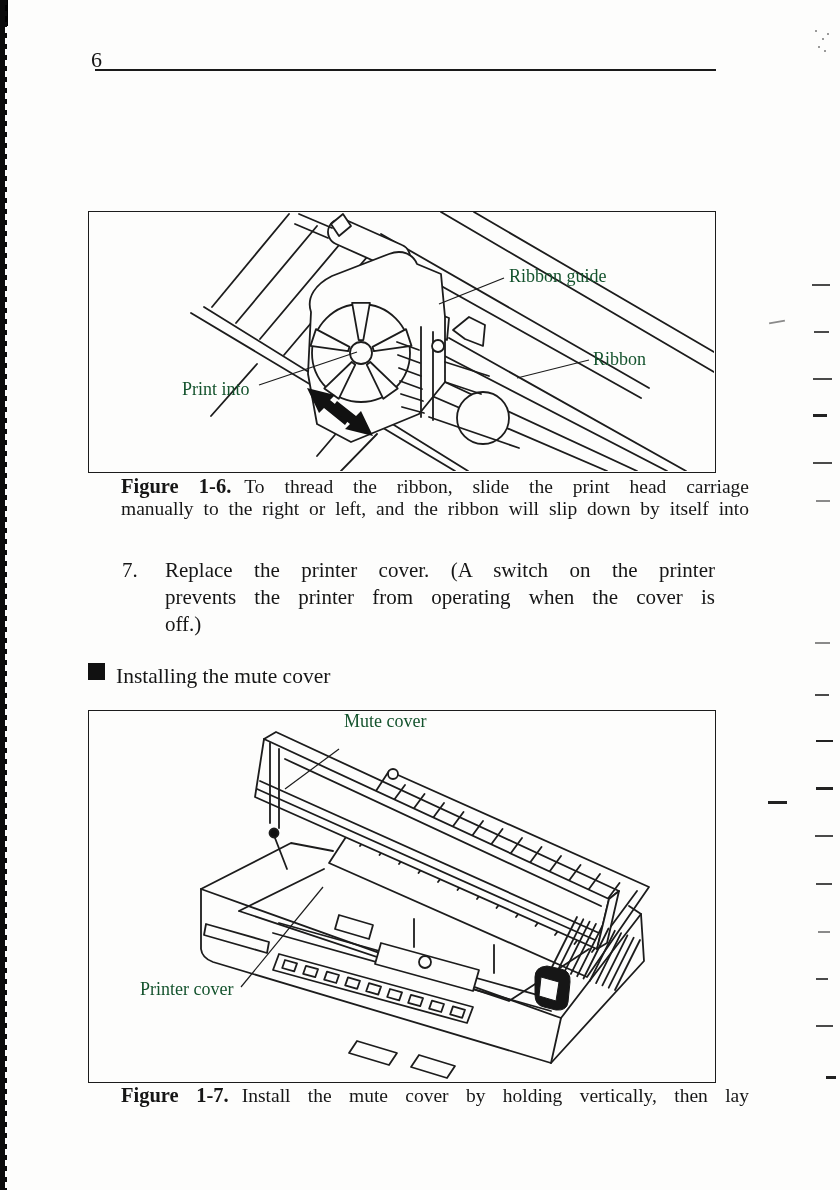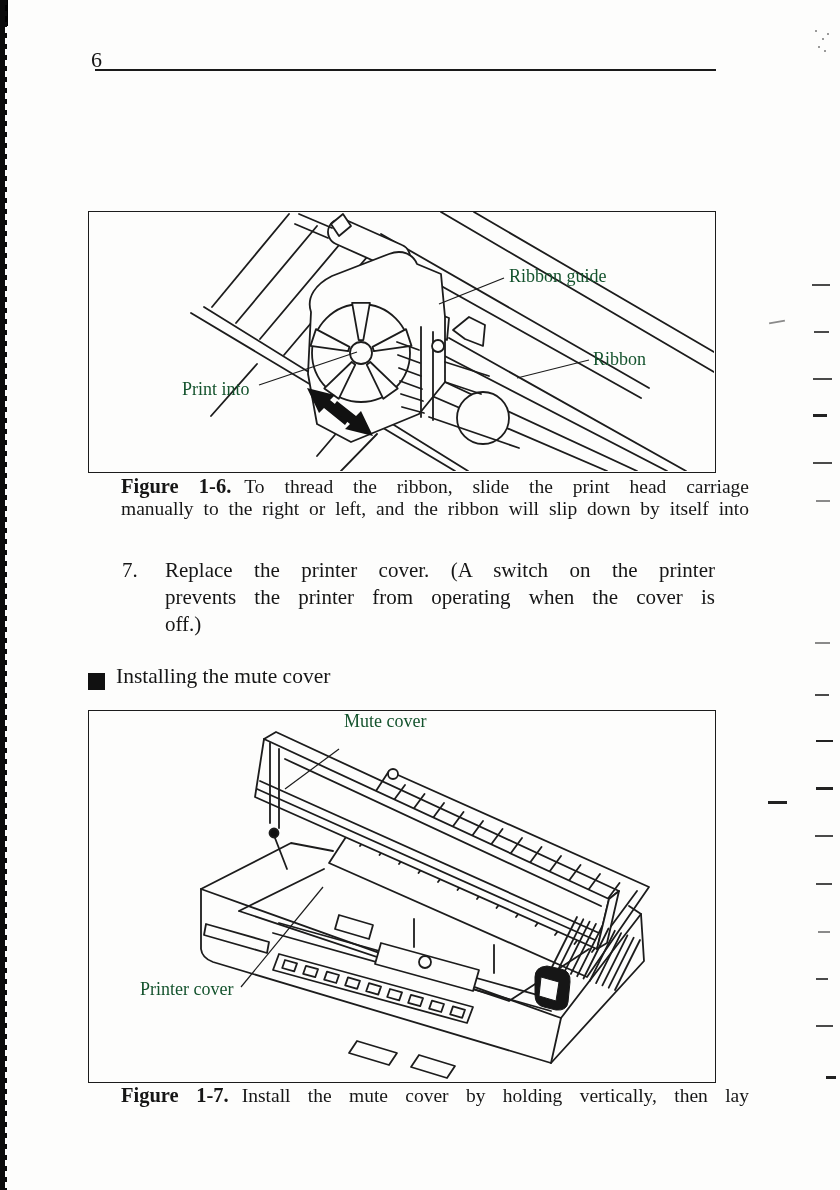--- a/index.html
+++ b/index.html
@@ -24,21 +24,21 @@
   .head-rule { position:absolute; left:95px; top:69px; width:621px; height:2px; background:#1a1a1a; }
   
   .tline { white-space:nowrap; text-align:justify; text-align-last:justify; }
   .tline.last { text-align-last:left; }
   .intro { position:absolute; left:165px; top:104px; width:551px;
     font-size:21px; line-height:27px; }
   .step-marker { position:absolute; left:122px; top:557px; font-size:21px; line-height:27px; }
   .step-body { position:absolute; left:165px; top:557px; width:550px;
     font-size:21px; line-height:27px; }
   .section-heading { position:absolute; left:88px; top:663px; width:560px;
-    font-size:21.5px; line-height:27px; display:flex; align-items:flex-end; }
+    font-size:21.5px; line-height:27px; display:flex; align-items:flex-start; }
   .sq-bullet { display:inline-block; width:17px; height:17px; background:#111;
     margin-right:11px; flex:0 0 auto; }
   
   .figure-box { position:absolute; left:88px; width:628px; border:1.6px solid #1c1c1c; background:#fdfdfc; }
   #fig16 { top:211px; height:262px; }
   #fig17 { top:710px; height:373px; }
   .fig-label { position:absolute; font-size:18px; line-height:20px; white-space:nowrap; color:#14532d; }
   .caption { position:absolute; left:88px; width:628px; font-size:19.5px; line-height:22px;margin-left:33px; }
   #cap16 { top:475px; }
   #cap17 { top:1084px; }

